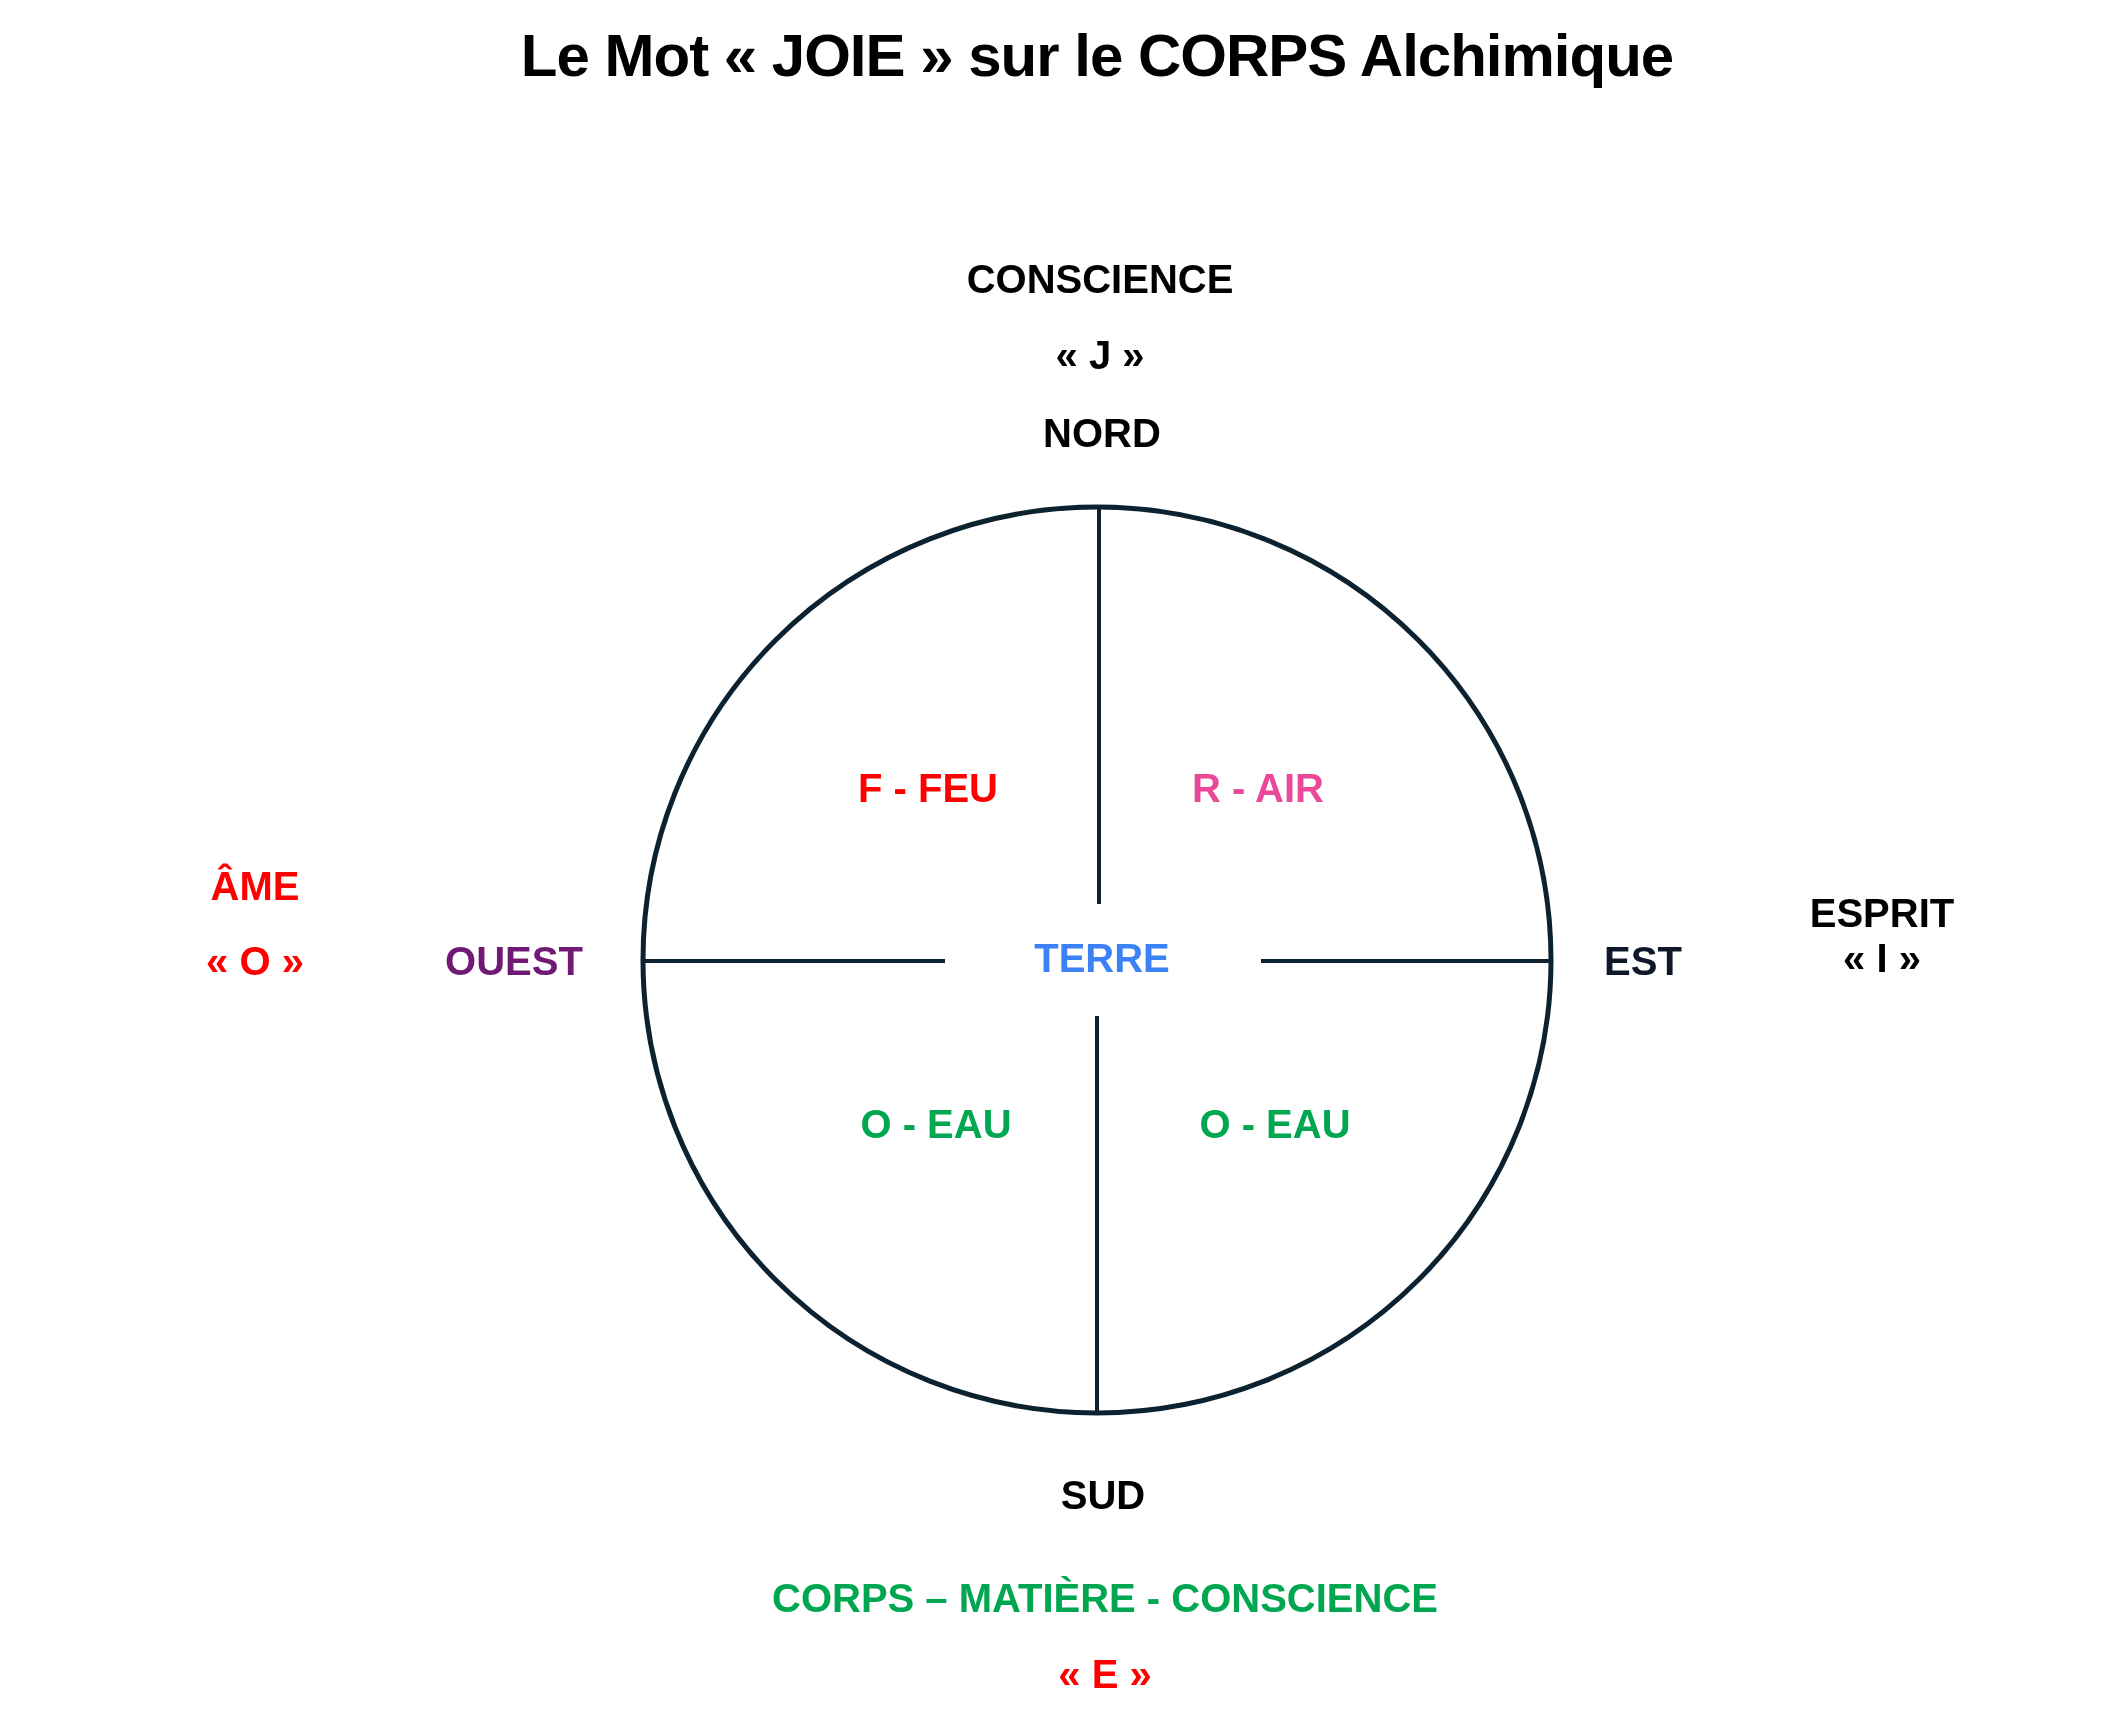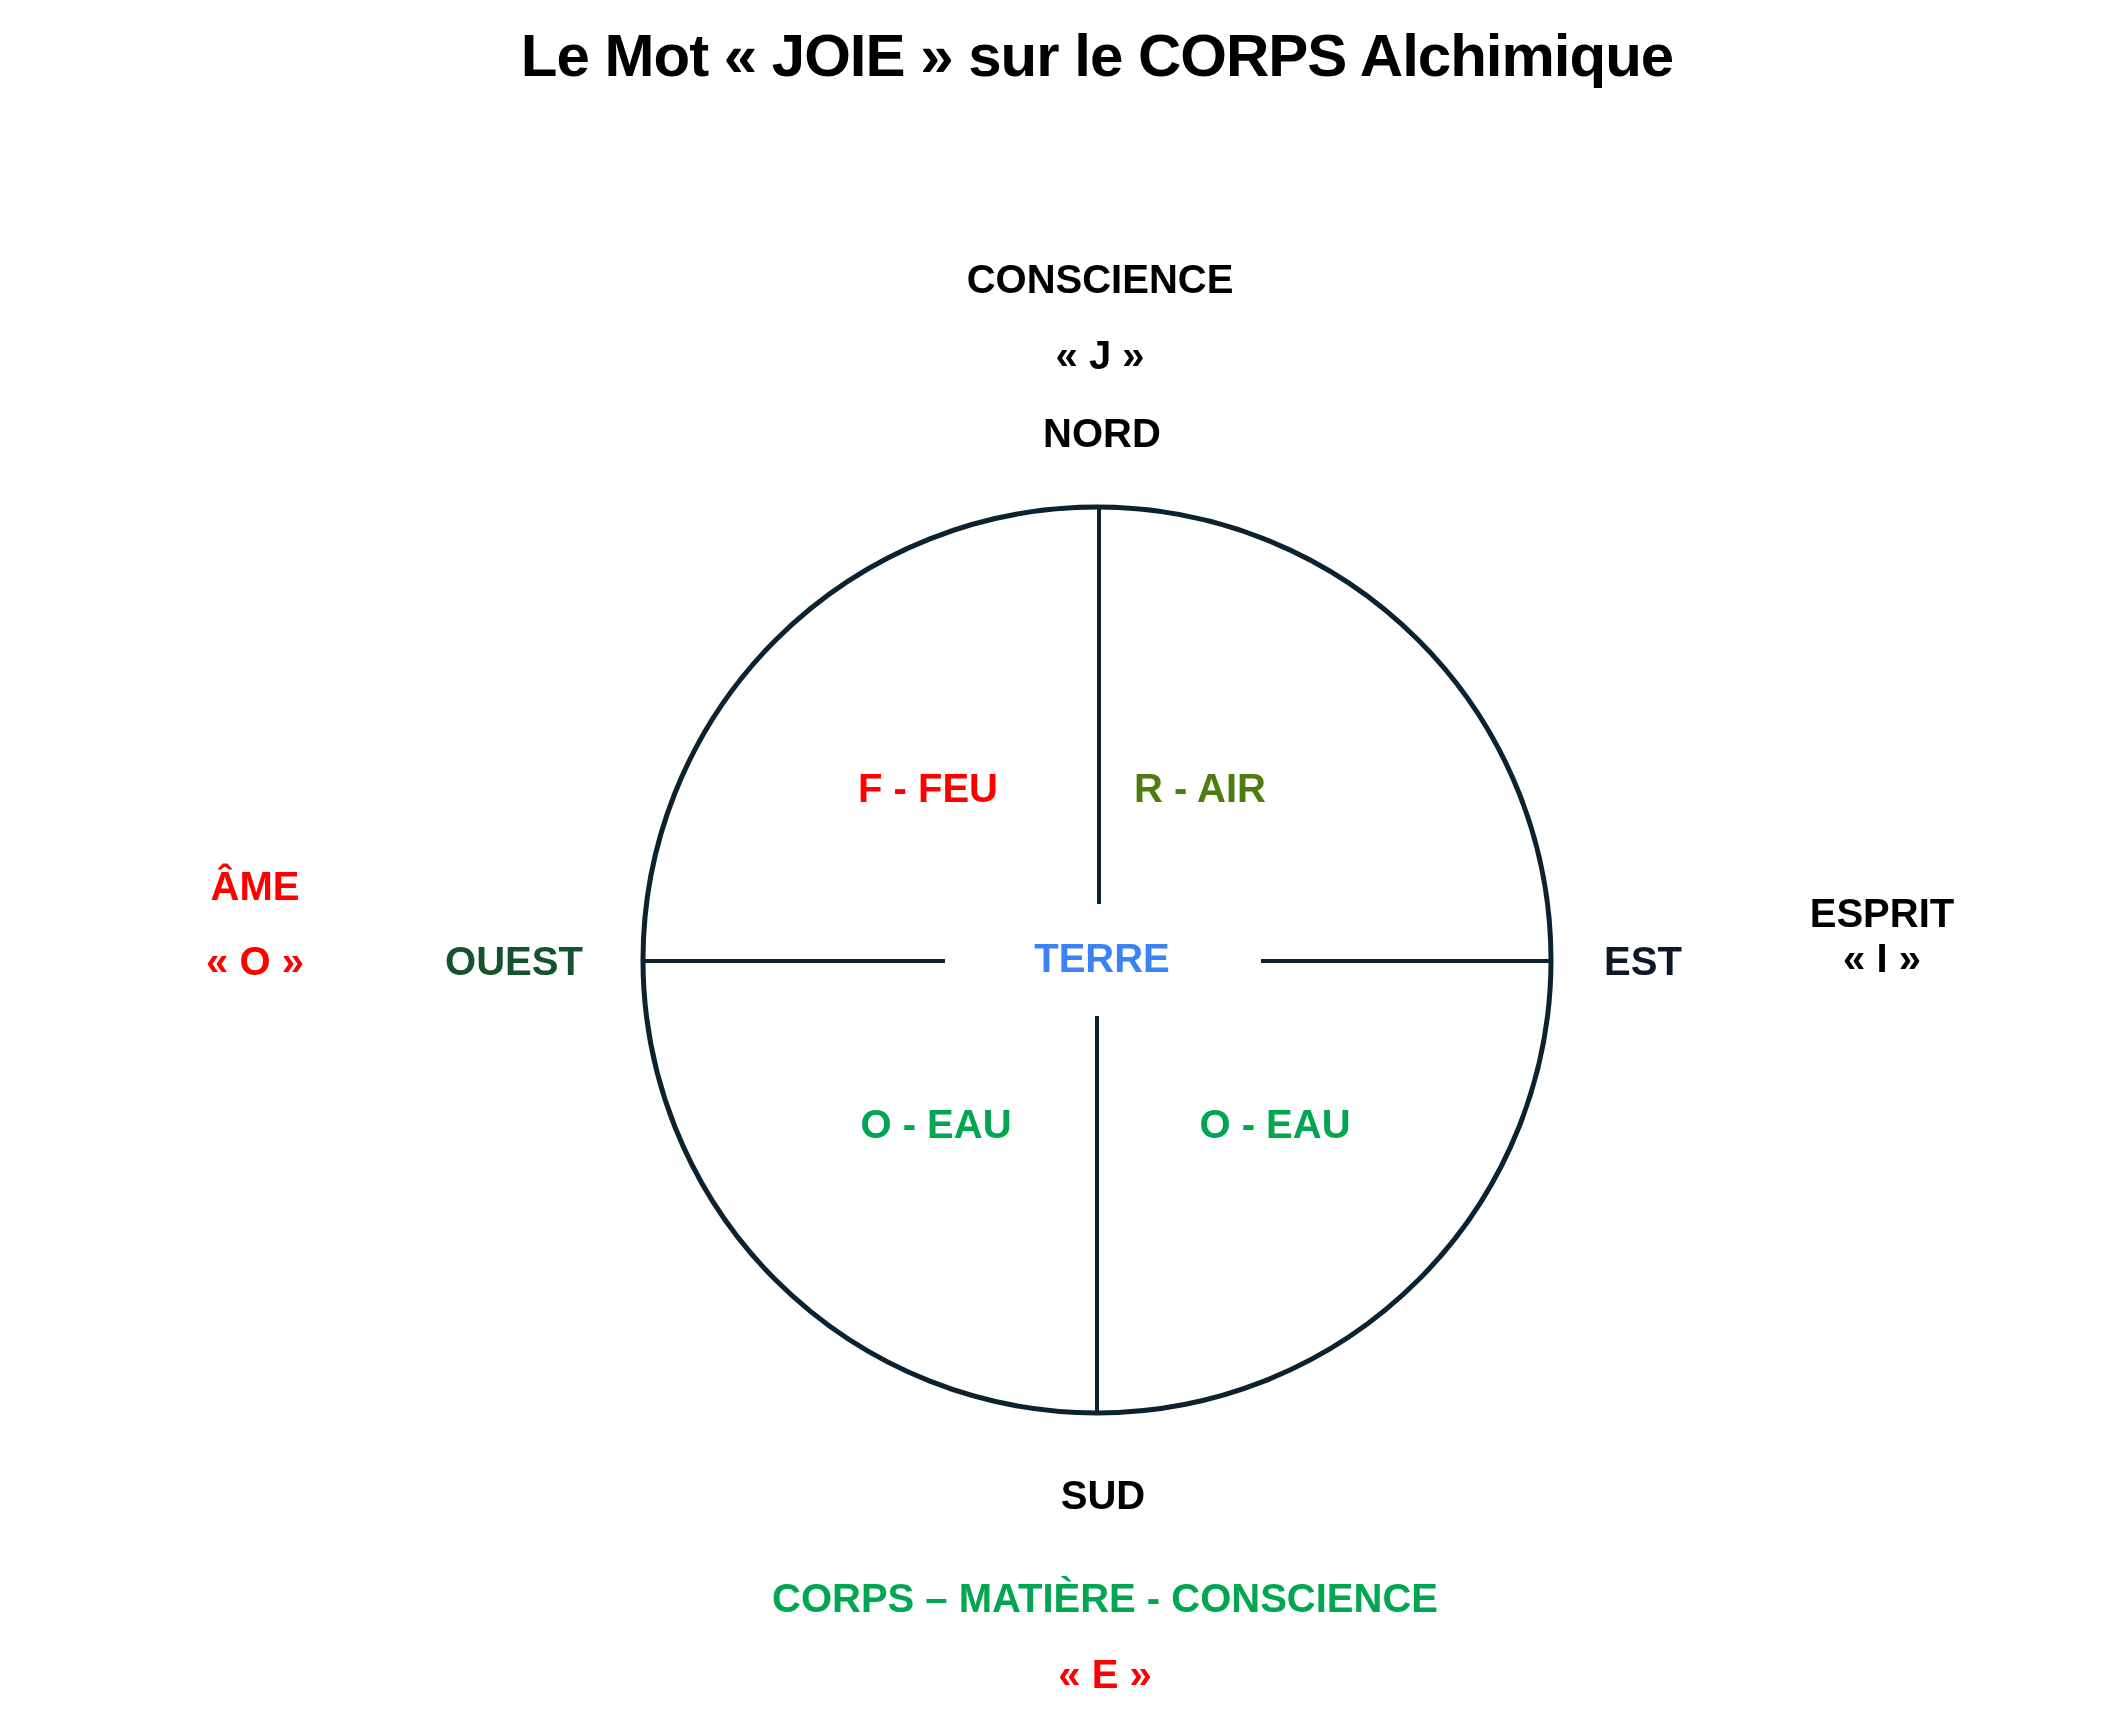--- a/index.html
+++ b/index.html
@@ -22,27 +22,27 @@
 </svg>
 
 <div class="t title" style="left:1097px; top:56px; color:#000;">Le Mot « JOIE » sur le CORPS Alchimique</div>
 
 <div class="t lbl" style="left:1100px; top:279px; color:#000;">CONSCIENCE</div>
 <div class="t lbl" style="left:1100px; top:355px; color:#000;">« J »</div>
 <div class="t lbl" style="left:1102px; top:433px; color:#000;">NORD</div>
 
 <div class="t lbl" style="left:255px; top:886px; color:#ff0000;">ÂME</div>
 <div class="t lbl" style="left:255px; top:961px; color:#ff0000;">« O »</div>
-<div class="t lbl" style="left:514px; top:961px; color:#14532d;">OUEST</div>
+<div class="t lbl" style="left:514px; top:961px; color:#701a75;">OUEST</div>
 
 <div class="t lbl" style="left:1643px; top:961px; color:#0f172a;">EST</div>
 <div class="t lbl" style="left:1882px; top:881px; color:#000;margin-top:32px;">ESPRIT</div>
 <div class="t lbl" style="left:1882px; top:958px; color:#000;">« I »</div>
 
 <div class="t lbl" style="left:928px; top:788px; color:#ff0000;text-align:center;">F - FEU</div>
-<div class="t lbl" style="left:1200px; top:788px; color:#4d7c0f;">R - AIR</div>
+<div class="t lbl" style="left:1258px; top:788px; color:#ec4899;">R - AIR</div>
 <div class="t lbl" style="left:1102px; top:958px; color:#3b82f6;">TERRE</div>
 <div class="t lbl" style="left:936px; top:1124px; color:#00a650;">O - EAU</div>
 <div class="t lbl" style="left:1275px; top:1124px; color:#00a650;">O - EAU</div>
 
 <div class="t lbl" style="left:1103px; top:1495px; color:#000;">SUD</div>
 <div class="t lbl" style="left:1105px; top:1598px; color:#00a650;">CORPS – MATIÈRE - CONSCIENCE</div>
 <div class="t lbl" style="left:1105px; top:1674px; color:#ff0000;">« E »</div>
 
 </body></html>

